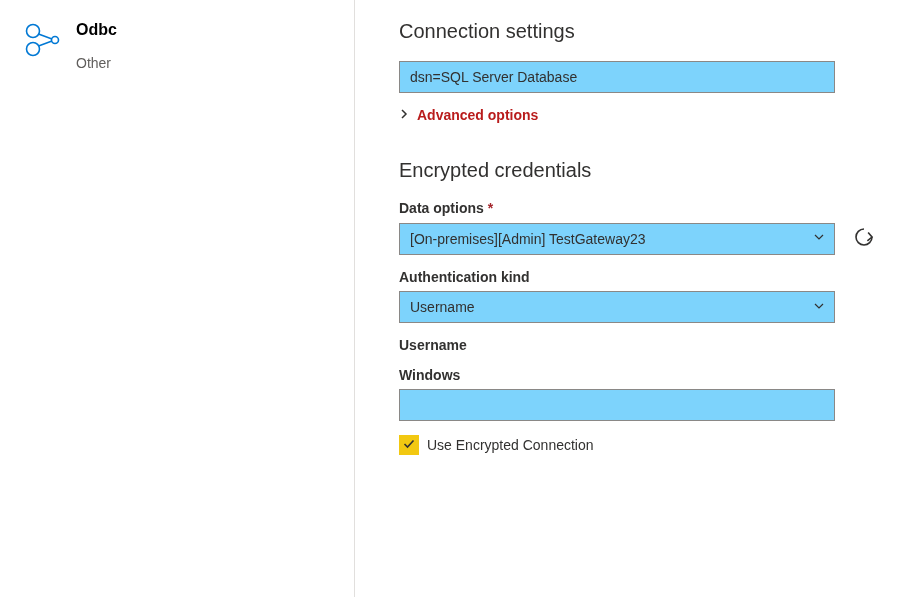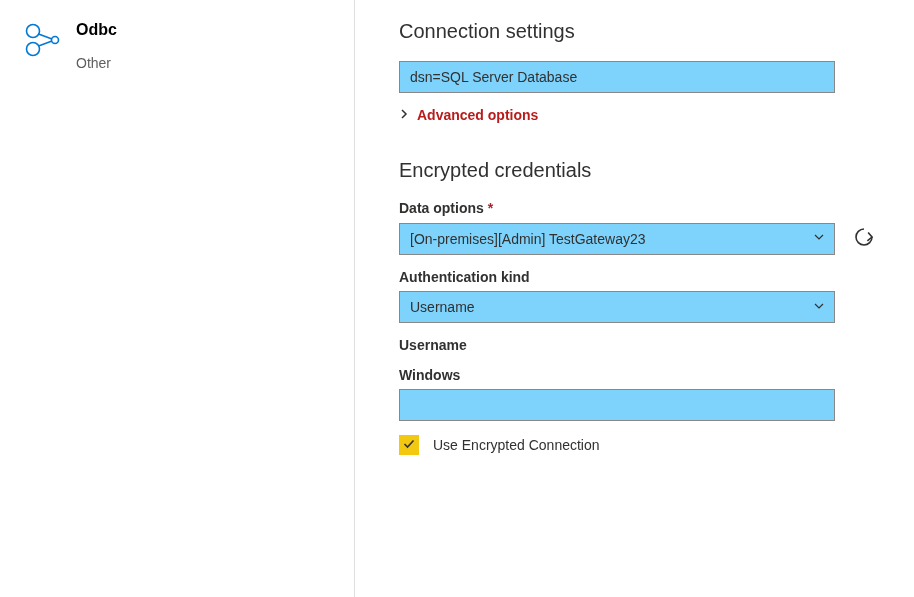--- a/index.html
+++ b/index.html
@@ -116,21 +116,21 @@
       cursor: pointer;
     }
     .advanced-label {
       font-size: 14px;
       font-weight: 600;
       color: #b91c1c;
     }
     .checkbox-row {
       display: flex;
       align-items: center;
-      gap: 14px;
+      gap: 8px;
       margin-top: 14px;
     }
     .checkbox {
       width: 20px;
       height: 20px;
       background: #f2c811;
       display: flex;
       align-items: center;
       justify-content: center;
       cursor: pointer;

